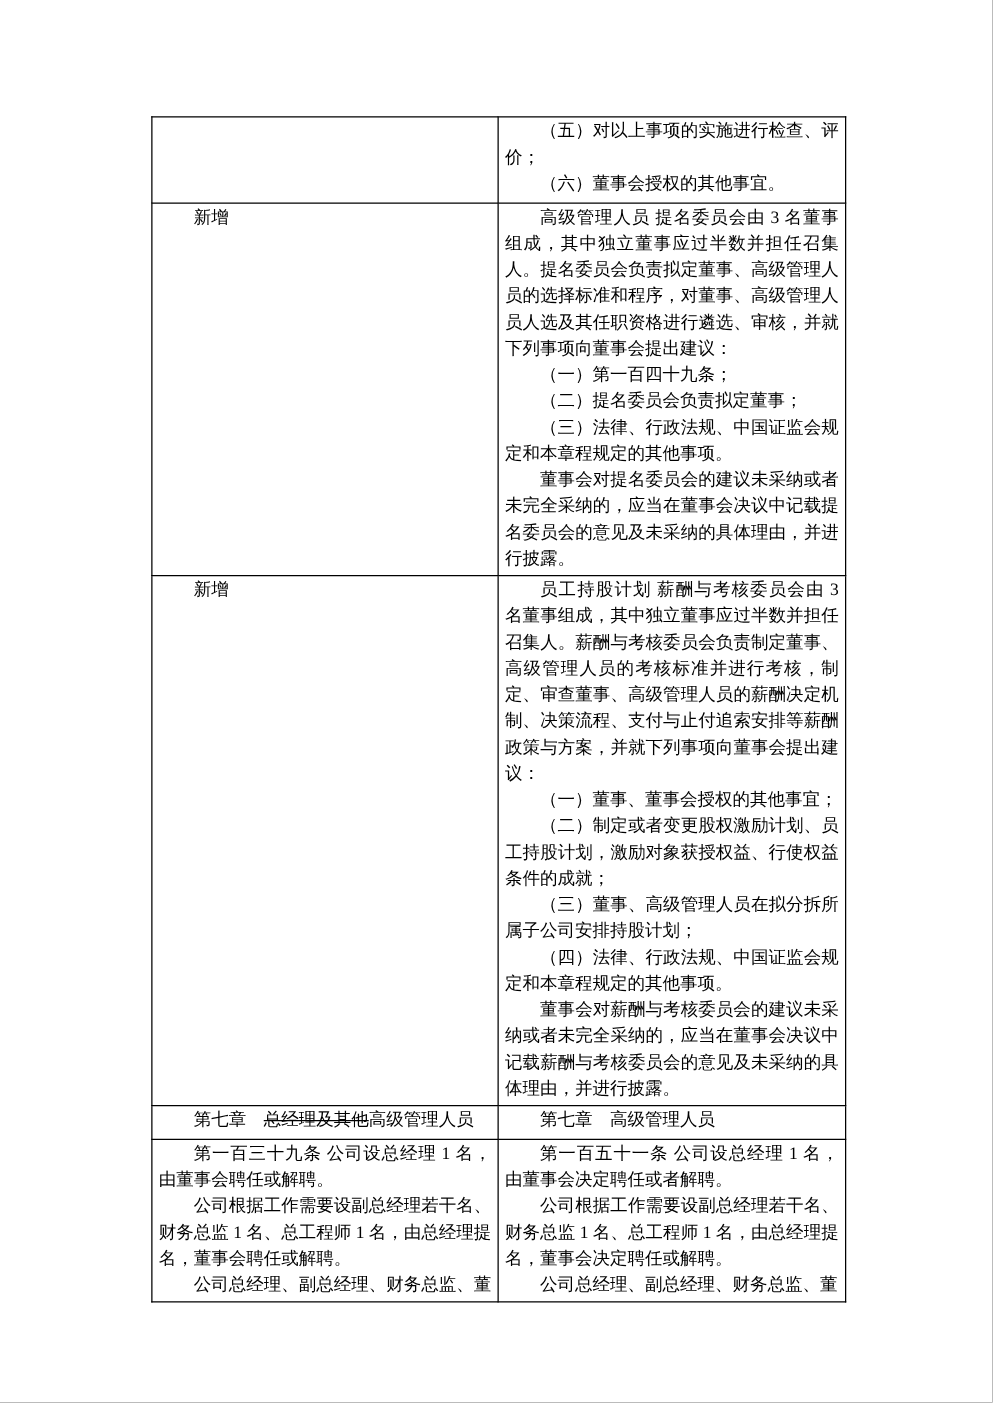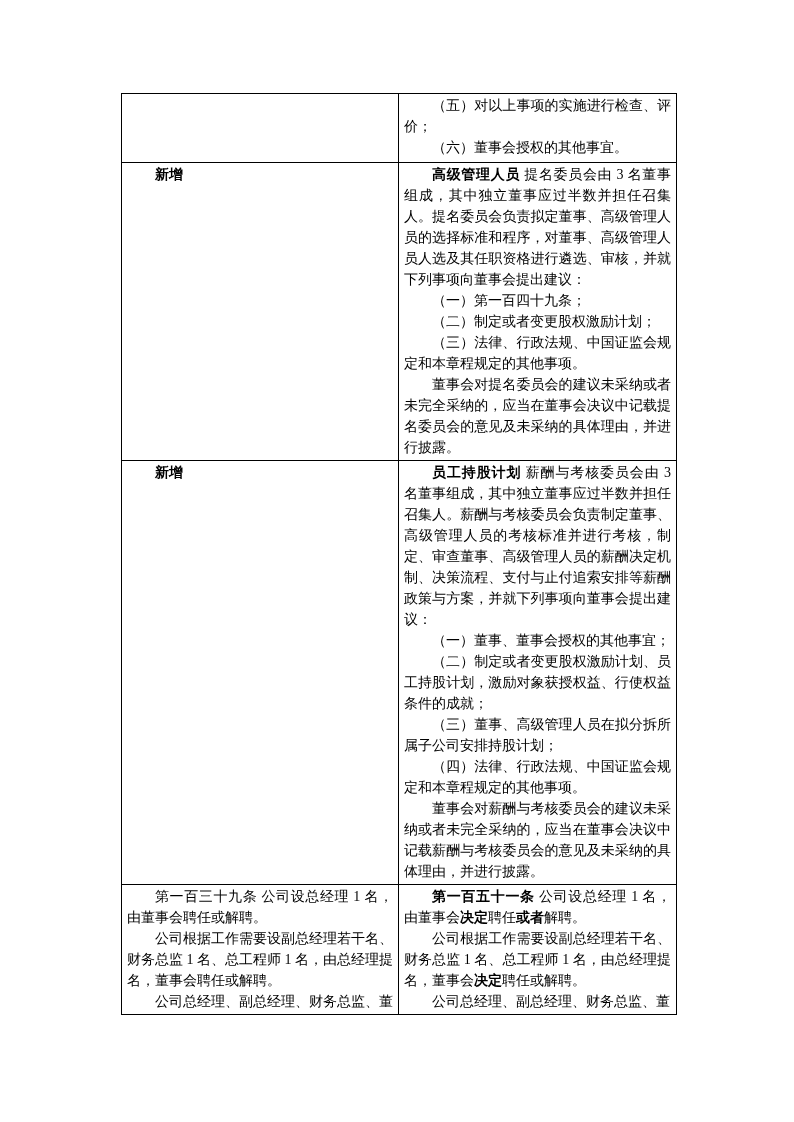--- a/index.html
+++ b/index.html
@@ -38,21 +38,21 @@
   tr.r1 { height: 69px; }
   tr.r2 { height: 295px; }
   tr.r3 { height: 411px; }
   tr.r4 { height: 27px; }
   tr.r5 { height: 116px; }
   table.cmp p {
     text-indent: 2em;
     text-align: justify;
     text-justify: inter-character;
   }
-  .b { font-weight: bold; }
+  .b { font-weight: normal; }
   .s { text-decoration: line-through; }
 </style>
 </head>
 <body>
 
 <div class="page">
   <div class="table-wrap">
     <table class="cmp">
       <tbody>
           <tr class="r1">
@@ -62,36 +62,44 @@
               <p><span>（六）董事会授权的其他事宜。</span></p>
             </td>
           </tr>
           <tr class="r2">
             <td class="col-old">
               <p><span class="b">新增</span></p>
             </td>
             <td class="col-new">
               <p><span class="b">高级管理人员</span><span> 提名委员会由 3 名董事组成，其中独立董事应过半数并担任召集人。提名委员会负责拟定董事、高级管理人员的选择标准和程序，对董事、高级管理人员人选及其任职资格进行遴选、审核，并就下列事项向董事会提出建议：</span></p>
               <p><span>（一）第一百四十九条；</span></p>
-              <p><span>（二）制定或者变更股权激励计划；</span></p>
+              <p><span>（二）提名委员会负责拟定董事；</span></p>
               <p><span>（三）法律、行政法规、中国证监会规定和本章程规定的其他事项。</span></p>
               <p><span>董事会对提名委员会的建议未采纳或者未完全采纳的，应当在董事会决议中记载提名委员会的意见及未采纳的具体理由，并进行披露。</span></p>
             </td>
           </tr>
           <tr class="r3">
             <td class="col-old">
               <p><span class="b">新增</span></p>
             </td>
             <td class="col-new">
               <p><span class="b">员工持股计划</span><span> 薪酬与考核委员会由 3 名董事组成，其中独立董事应过半数并担任召集人。薪酬与考核委员会负责制定董事、高级管理人员的考核标准并进行考核，制定、审查董事、高级管理人员的薪酬决定机制、决策流程、支付与止付追索安排等薪酬政策与方案，并就下列事项向董事会提出建议：</span></p>
               <p><span>（一）董事、董事会授权的其他事宜；</span></p>
               <p><span>（二）制定或者变更股权激励计划、员工持股计划，激励对象获授权益、行使权益条件的成就；</span></p>
               <p><span>（三）董事、高级管理人员在拟分拆所属子公司安排持股计划；</span></p>
               <p><span>（四）法律、行政法规、中国证监会规定和本章程规定的其他事项。</span></p>
               <p><span>董事会对薪酬与考核委员会的建议未采纳或者未完全采纳的，应当在董事会决议中记载薪酬与考核委员会的意见及未采纳的具体理由，并进行披露。</span></p>
+            </td>
+          </tr>
+          <tr class="r4">
+            <td class="col-old">
+              <p><span>第七章　</span><span class="b s">总经理及其他</span><span>高级管理人员</span></p>
+            </td>
+            <td class="col-new">
+              <p><span>第七章　高级管理人员</span></p>
             </td>
           </tr>
           <tr class="r5">
             <td class="col-old">
               <p><span>第一百三十九条 公司设总经理 1 名，由董事会聘任或解聘。</span></p>
               <p><span>公司根据工作需要设副总经理若干名、财务总监 1 名、总工程师 1 名，由总经理提名，董事会聘任或解聘。</span></p>
               <p><span>公司总经理、副总经理、财务总监、董</span></p>
             </td>
             <td class="col-new">
               <p><span class="b">第一百五十一条</span><span> 公司设总经理 1 名，由董事会</span><span class="b">决定</span><span>聘任</span><span class="b">或者</span><span>解聘。</span></p>

